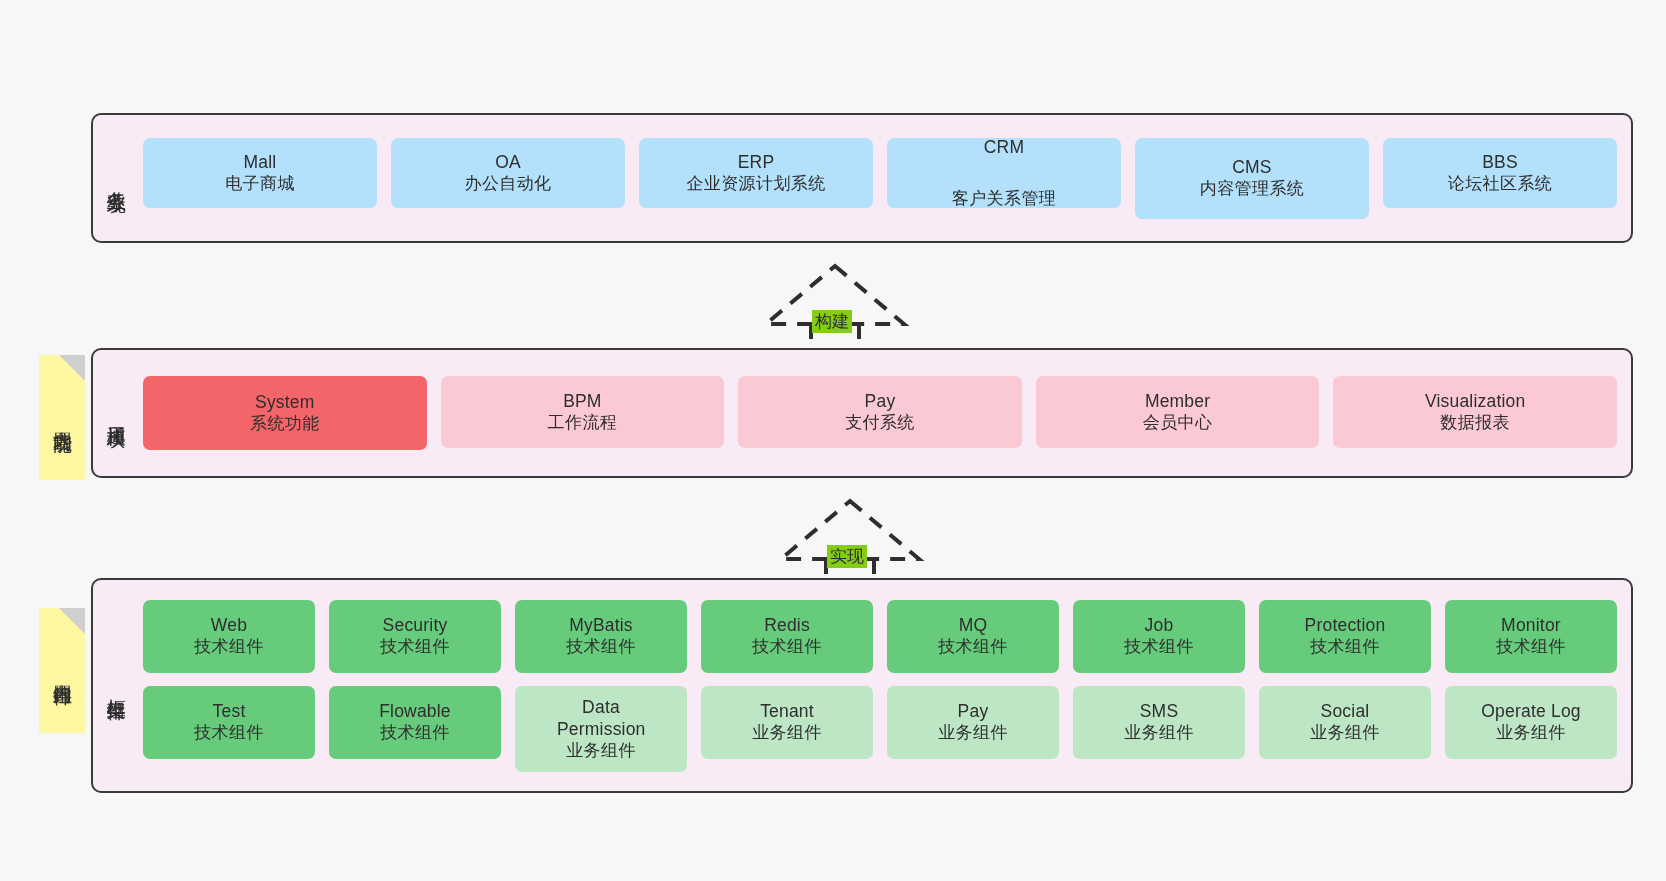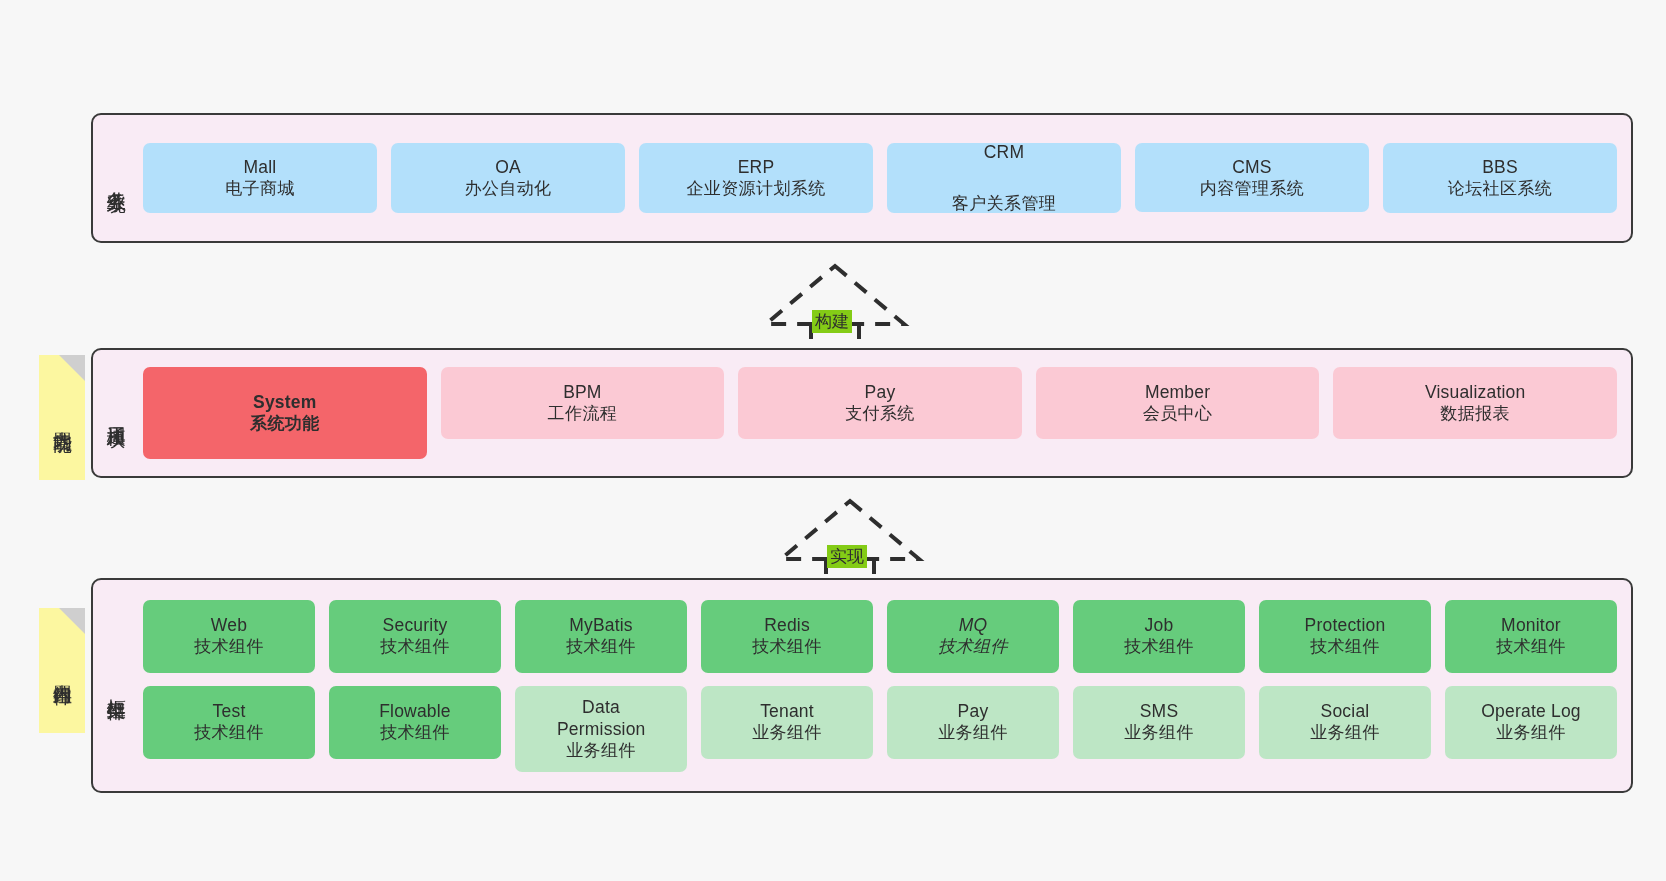--- a/index.html
+++ b/index.html
@@ -160,21 +160,21 @@
           <span class="cn">办公自动化</span>
         </div>
         <div class="card biz" style="height:70px;">
           <span class="en">ERP</span>
           <span class="cn">企业资源计划系统</span>
         </div>
         <div class="card biz" style="height:70px;gap:30px;">
           <span class="en">CRM</span>
           <span class="cn">客户关系管理</span>
         </div>
-        <div class="card biz" style="height:69px;">
+        <div class="card biz" style="height:81px;">
           <span class="en">CMS</span>
           <span class="cn">内容管理系统</span>
         </div>
         <div class="card biz" style="height:70px;">
           <span class="en">BBS</span>
           <span class="cn">论坛社区系统</span>
         </div>
       </div>
     </div>
   </div>
@@ -191,21 +191,21 @@
 
   <div class="sticky" style="left:39px; top:355px; width:46px; height:125px;">
     <span class="fold"></span>
     <span class="sticky-text">内置功能</span>
   </div>
 
   <div class="layer" id="layer-common" style="left:91px; top:348px; width:1542px; height:130px;">
     <div class="layer-title">通用模块</div>
     <div class="layer-body">
       <div class="row">
-        <div class="card mod-core" style="height:92px;font-weight:bold;">
+        <div class="card mod-core" style="height:74px;">
           <span class="en">System</span>
           <span class="cn">系统功能</span>
         </div>
         <div class="card mod-soft" style="height:72px;">
           <span class="en">BPM</span>
           <span class="cn">工作流程</span>
         </div>
         <div class="card mod-soft" style="height:72px;">
           <span class="en">Pay</span>
           <span class="cn">支付系统</span>
@@ -249,21 +249,21 @@
           <span class="cn">技术组件</span>
         </div>
         <div class="card tech" style="height:73px;">
           <span class="en">MyBatis</span>
           <span class="cn">技术组件</span>
         </div>
         <div class="card tech" style="height:73px;">
           <span class="en">Redis</span>
           <span class="cn">技术组件</span>
         </div>
-        <div class="card tech" style="height:73px;font-style:italic;">
+        <div class="card tech" style="height:73px;">
           <span class="en">MQ</span>
           <span class="cn">技术组件</span>
         </div>
         <div class="card tech" style="height:73px;">
           <span class="en">Job</span>
           <span class="cn">技术组件</span>
         </div>
         <div class="card tech" style="height:73px;">
           <span class="en">Protection</span>
           <span class="cn">技术组件</span>

